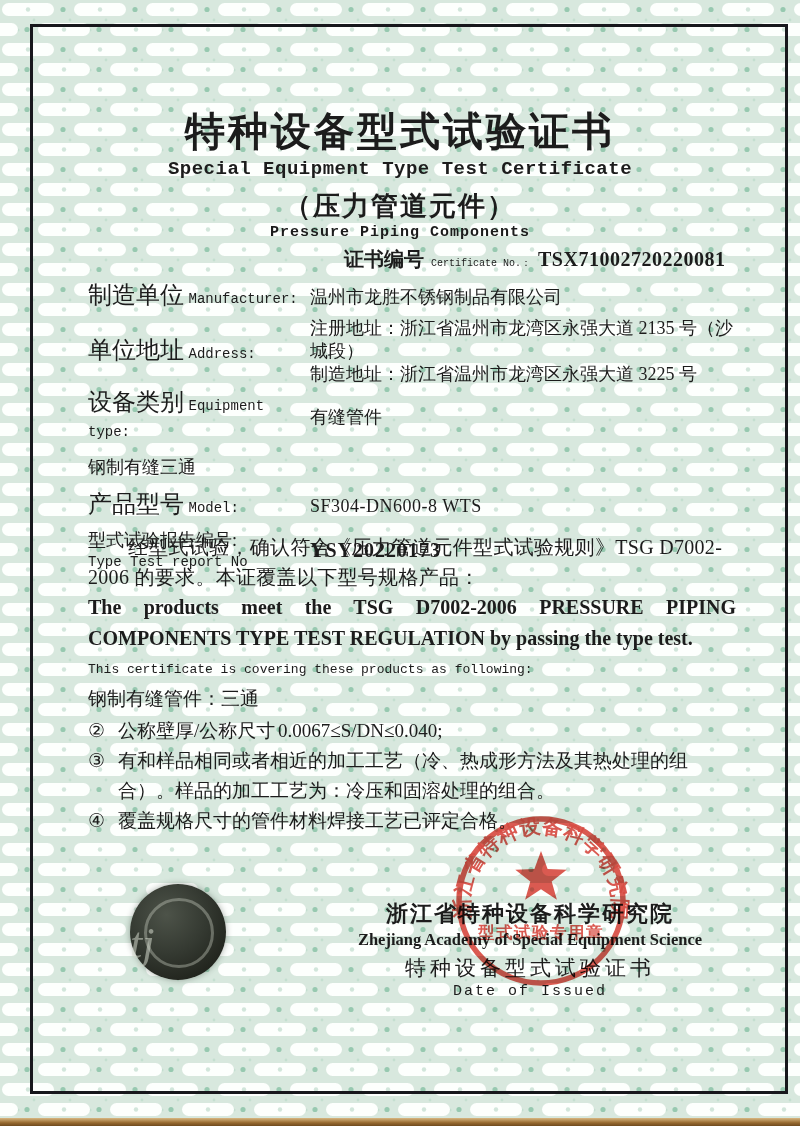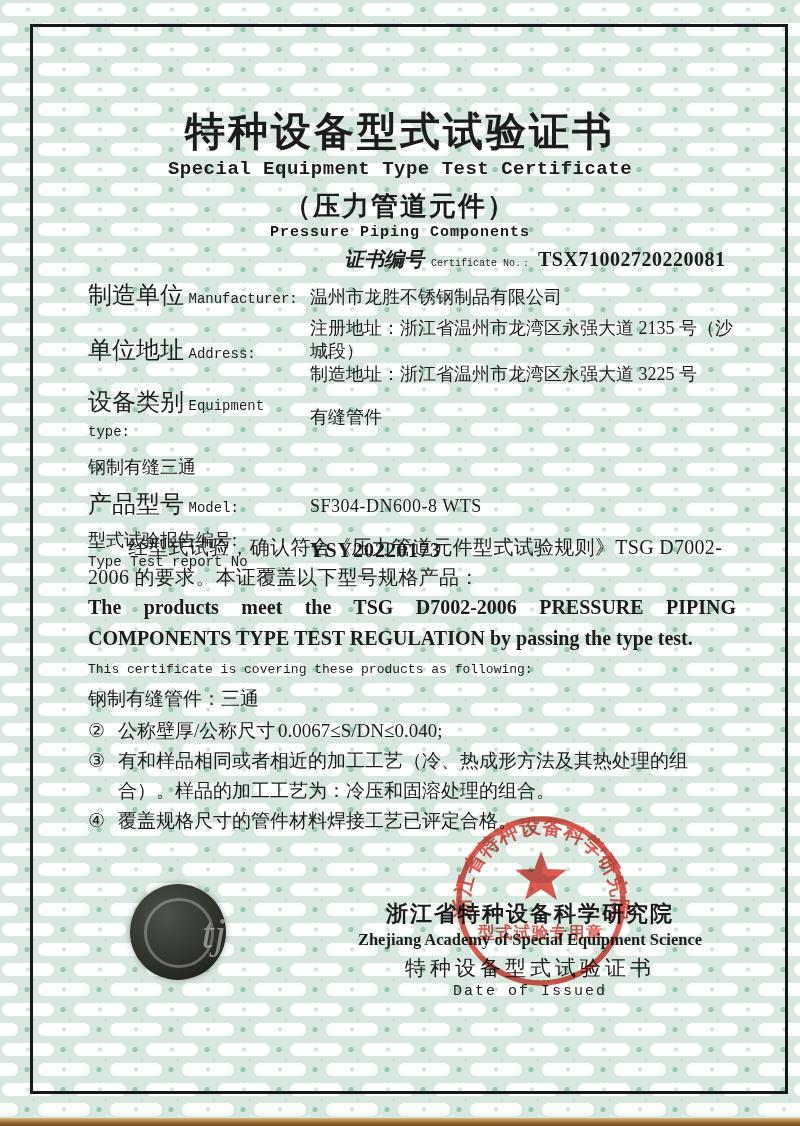--- a/index.html
+++ b/index.html
@@ -20,21 +20,21 @@
   .title-cn{position:absolute;top:104px;left:0;width:100%;text-align:center;
     font-size:40px;font-weight:700;letter-spacing:3px;}
   .title-en{position:absolute;top:158px;left:0;width:100%;text-align:center;
     font-size:19px;font-weight:700;letter-spacing:0.5px;}
   .paren-cn{position:absolute;top:188px;left:0;width:100%;text-align:center;
     font-size:27px;font-weight:700;letter-spacing:2px;}
   .paren-en{position:absolute;top:224px;left:0;width:100%;text-align:center;
     font-size:15px;font-weight:700;letter-spacing:1px;}
   .cert-line{position:absolute;top:246px;left:344px;display:flex;
     align-items:baseline;gap:7px;white-space:nowrap;}
-  .cert-label-cn{font-size:20px;font-weight:700;font-style:italic;}
+  .cert-label-cn{font-size:20px;font-weight:700;}
   .cert-label-en{font-size:10px;}
   .cert-value{font-size:20px;font-weight:700;letter-spacing:0.5px;}
 
   
   .fields{position:absolute;left:88px;top:283px;width:650px;font-size:18px;}
   .frow{display:flex;align-items:center;}
   .frow .lbl{width:222px;flex:none;line-height:24px;}
   .frow .val{flex:1;line-height:23px;}
   .lblcn{font-size:24px;}
   .lblen{font-size:14px;font-family:"Liberation Mono","DejaVu Sans Mono",monospace;}
@@ -72,21 +72,21 @@
   
   .seal{position:absolute;left:452px;top:812px;width:178px;height:178px;
     mix-blend-mode:multiply;opacity:0.9;}
 
   
   .holo{position:absolute;left:130px;top:884px;width:96px;height:96px;border-radius:50%;
     background:radial-gradient(circle at 38% 32%,#4d5349 0%,#343931 45%,#23261f 75%,#1b1e18 100%);
     box-shadow:0 0 6px rgba(40,50,40,0.4);}
   .holo-ring{position:absolute;left:14px;top:14px;width:64px;height:64px;border-radius:50%;
     border:3px solid rgba(205,210,198,0.38);}
-  .holo-text{position:absolute;left:0;top:18px;width:100%;text-align:right;
+  .holo-text{position:absolute;left:0;top:28px;width:100%;text-align:left;
     font-style:italic;font-size:44px;line-height:64px;color:rgba(212,216,204,0.55);
     font-family:"Liberation Serif","DejaVu Serif",serif;}
 </style>
 </head>
 <body>
 
 <div class="page">
 
   <svg class="bg-svg" xmlns="http://www.w3.org/2000/svg" width="800" height="1126">
     <defs>

